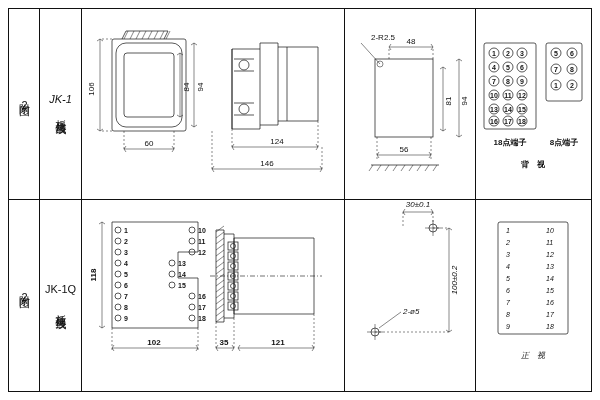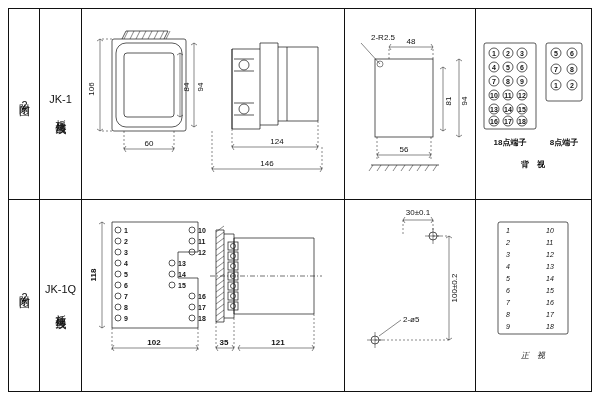--- a/index.html
+++ b/index.html
@@ -30,21 +30,21 @@
     <div class="vline" style="left:72px;"></div>
     <div class="vline" style="left:335px;"></div>
     <div class="vline" style="left:466px;"></div>
 
     <div class="hline" style="top:190px;"></div>
 
     <div class="cellLabel" style="left:0;top:0;width:30px;height:190px;">
       <span class="vtext">附图2</span>
     </div>
     <div class="cellLabel" style="left:31px;top:0;width:41px;height:190px;flex-direction:column;">
-      <span class="rowtitle" style="margin-bottom:6px;">JK-1</span>
+      <span class="rowtitle" style="margin-bottom:6px;font-style:italic;">JK-1</span>
       <span class="vtext2">板后接线</span>
     </div>
 
     <div style="position:absolute;left:73px;top:0;width:262px;height:190px;text-align:right;">
       <svg width="262" height="190" viewBox="0 0 262 190">
 
         <rect class="thin" x="30" y="30" width="74" height="92" rx="2"></rect>
         <rect class="thin" x="34" y="34" width="66" height="84" rx="10"></rect>
 
         <rect class="thin" x="42" y="44" width="50" height="64" rx="3"></rect>
@@ -288,21 +288,21 @@
         <path class="vthin" d="M134 122 L134 150 M152 118 L152 150" stroke-dasharray="2 2"></path>
         <text class="dim" x="142" y="145" text-anchor="middle">35</text>
 
         <path class="vthin" d="M156 148 L232 148"></path>
         <path class="vthin" d="M158 145 L156 148 L158 151 M230 145 L232 148 L230 151"></path>
         <path class="vthin" d="M232 114 L232 150" stroke-dasharray="2 2"></path>
         <text class="dim" x="196" y="145" text-anchor="middle">121</text>
       </svg>
     </div>
 
-    <div style="position:absolute;left:336px;top:185px;width:129px;height:192px;">
+    <div style="position:absolute;left:336px;top:177px;width:129px;height:192px;font-style:italic;">
       <svg width="129" height="192" viewBox="0 0 129 192">
 
         <g class="thin">
           <circle cx="88" cy="42" r="4"></circle>
           <circle cx="30" cy="146" r="4"></circle>
         </g>
         <path class="vthin" d="M88 34 L88 50 M80 42 L96 42 M30 138 L30 154 M22 146 L38 146"></path>
 
         <path class="vthin" d="M58 26 L88 26"></path>
         <path class="vthin" d="M60 23 L58 26 L60 29 M86 23 L88 26 L86 29"></path>

